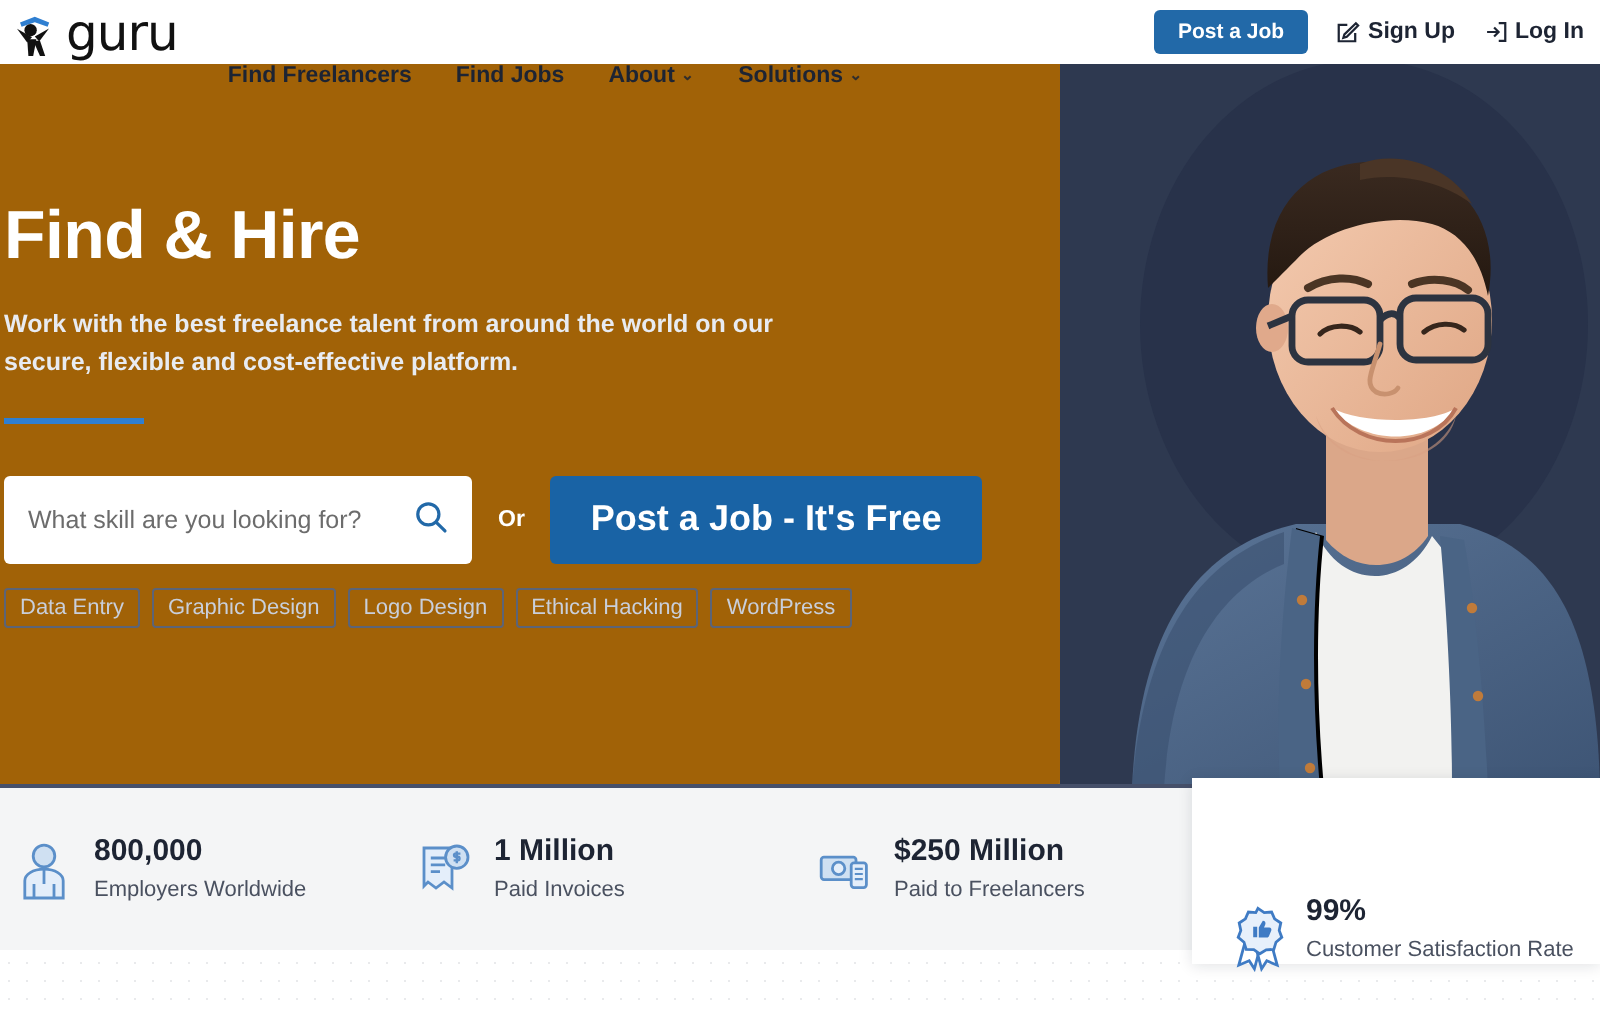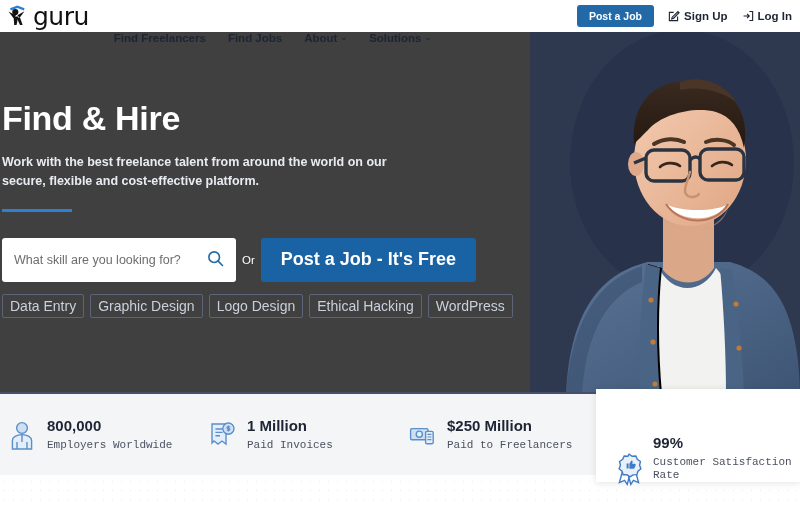--- a/index.html
+++ b/index.html
@@ -10,21 +10,21 @@
     overflow: hidden;
   }
   #page { position: relative; width: 800px; height: 507px; background:#fff; }
 
   
   .navbar {
     position: absolute; top:0; left:0; width:800px; height:32px;
     background:#ffffff; display:flex; align-items:center;
     z-index: 40;
   }
-  .logo-wrap { display:flex; align-items:flex-start; margin-left:4px; }
+  .logo-wrap { display:flex; align-items:flex-end; margin-left:4px; }
   .logo-mark { width:28px; height:22px; position:relative; display:block; }
   .logo-text {
     font-size:25px; font-weight:400; color:#111; letter-spacing:-0.5px;
     line-height:1; margin-left:1px; font-family:"DejaVu Sans", sans-serif;
   }
   .nav-links { display:flex; align-items:center; margin-left:25px; gap:22px;margin-top:44px; }
   .nav-link {
     font-size:11.5px; font-weight:700; color:#1d2433; cursor:pointer;
     display:flex; align-items:center; gap:3px; white-space:nowrap;
   }
@@ -37,21 +37,21 @@
   }
   .nav-action {
     display:flex; align-items:center; gap:4px; font-size:11.5px;
     font-weight:700; color:#1d2433; cursor:pointer; white-space:nowrap;
   }
   .nav-action svg { display:block; }
 
   
   .hero {
     position:absolute; top:32px; left:0; width:800px; height:362px;
-    background:#404040; overflow:hidden;
+    background:#a16207; overflow:hidden;
   }
   .hero-diag {
     position:absolute; right:0; top:0; width:420px; height:362px;
     background: linear-gradient(112deg, rgba(255,255,255,0) 52%, rgba(255,255,255,0.045) 52%);
     pointer-events:none;
   }
   .hero-bottom-line {
     position:absolute; left:0; bottom:0; width:800px; height:2px;
     background:#46506a;
   }
@@ -86,53 +86,53 @@
   .search-box input {
     flex:1; border:none; outline:none; font-size:12.5px; color:#3a3a3a;
     font-family:"Liberation Sans", sans-serif; background:transparent;
   }
   .search-box input::placeholder { color:#6c6c6c; }
   .search-icon-btn {
     background:none; border:none; cursor:pointer; padding:0;
     display:flex; align-items:center;
   }
   .or-text {
-    color:#ffffff; font-size:11.5px; font-weight:400; margin:0 6px;
+    color:#ffffff; font-size:11.5px; font-weight:700; margin:0 13px;
   }
   .btn-post-hero {
     background:#1963a5; color:#fff; border:none; cursor:pointer;
     height:44px; padding:0 20px; border-radius:3px;
     font-size:18px; font-weight:700; white-space:nowrap;
     font-family:"Liberation Sans", sans-serif;
   }
 
   
   .tags { display:flex; gap:6px; margin-top:12px; }
   .tag {
-    border:1px solid #5b6478; color:#c9cfdb; font-size:14px;
+    border:1px solid #5b6478; color:#c9cfdb; font-size:11px;
     padding:3px 7px; border-radius:2px; cursor:pointer;
     white-space:nowrap; background:transparent;
   }
 
   
   .stats {
     position:absolute; left:0; top:394px; width:800px; height:81px;
     background:#f4f5f6; display:flex; align-items:center;
   }
   .stat {
     display:flex; align-items:center; gap:11px; flex:1; padding-left:8px;
     position:relative;
   }
   .stat:nth-child(3)::after{
     content:""; position:absolute; right:0; top:14px; bottom:14px;
     width:1px; background:#e2e4e7;
   }
   .stat-icon { width:28px; height:30px; flex:none; display:block; }
   .stat-val { font-size:15px; font-weight:700; color:#1d2433; line-height:1.25; }
-  .stat-lbl { font-size:11px; color:#4a5160; margin-top:3px; line-height:1.2;font-family:Liberation Mono, monospace; }
+  .stat-lbl { font-size:11px; color:#4a5160; margin-top:3px; line-height:1.2; }
 
   
   .float-card {
     position:absolute; left:596px; top:389px; width:204px; height:93px;
     background:#ffffff; box-shadow:0 1px 7px rgba(20,25,40,.12);
     display:flex; align-items:flex-end; gap:11px; padding-left:18px;
     z-index:30;
   }
   .dotgrid {
     position:absolute; left:0; top:477px; width:800px; height:30px;

